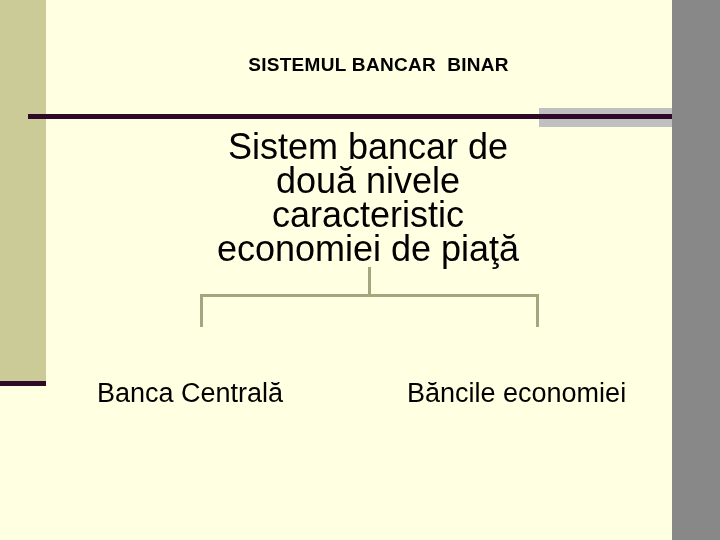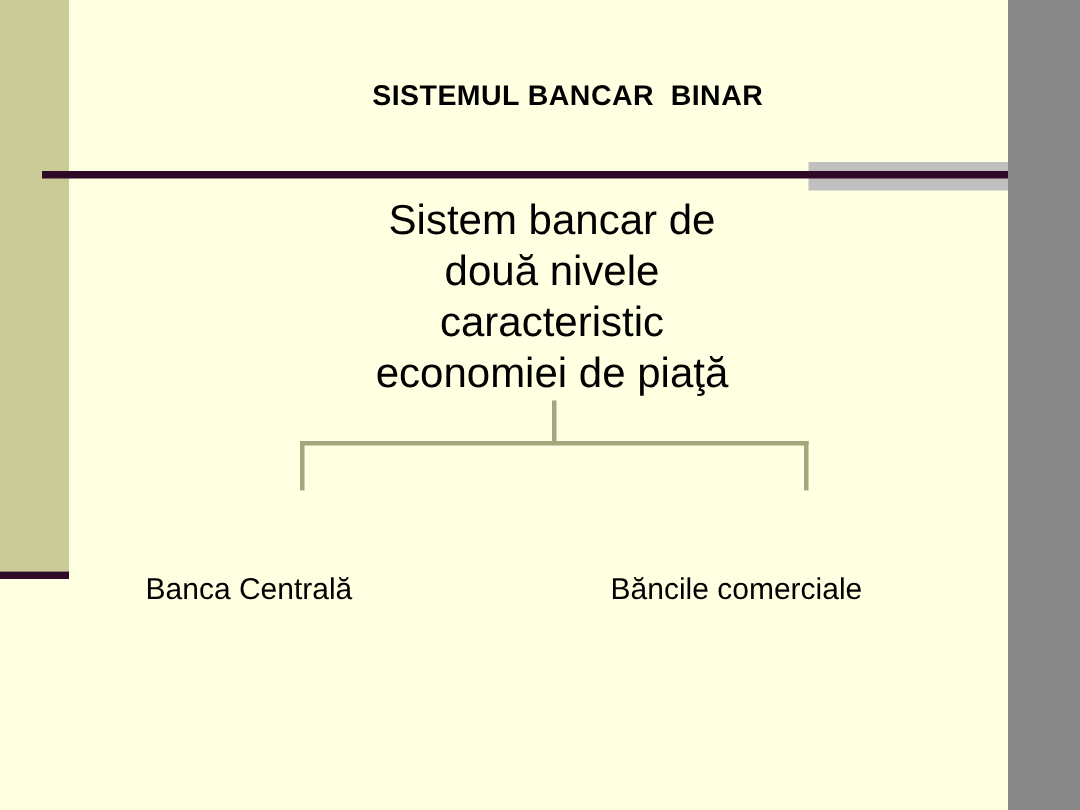--- a/index.html
+++ b/index.html
@@ -52,38 +52,38 @@
     left: 28px; top: 114px;
     width: 657px; height: 5px;
     background: #2E0A28;
   }
   
   .body-text {
     position: absolute;
     left: 30px; top: 130px;
     width: 676px;
     text-align: center;
-    font-size: 28px;
+    font-size: 36px;
     line-height: 34px;
     white-space: pre-line;
   }
   
   .conn {
     position: absolute;
     background: #A6A67E;
   }
   .conn-stem  { left: 368px; top: 267px; width: 3px;  height: 28px; }
   .conn-hbar  { left: 200px; top: 294px; width: 339px; height: 3px; }
   .conn-dropl { left: 200px; top: 294px; width: 3px;  height: 33px; }
   .conn-dropr { left: 536px; top: 294px; width: 3px;  height: 33px; }
   
   .node {
     position: absolute;
     top: 377px;
-    font-size: 20px;
+    font-size: 27px;
     line-height: 33px;
     white-space: nowrap;
   }
   .node-left  { left: 97px; }
   .node-right { left: 407px; }
 </style>
 </head>
 <body>
 
 <div class="slide">
@@ -101,15 +101,15 @@
 caracteristic
 economiei de piaţă</div>
 
   <div class="conn conn-stem"></div>
   <div class="conn conn-hbar"></div>
   <div class="conn conn-dropl"></div>
   <div class="conn conn-dropr"></div>
 
   <div class="node node-left">Banca Centrală</div>
 
-  <div class="node node-right">Băncile comerciale</div>
+  <div class="node node-right">Băncile economiei</div>
 
 </div>
 
 </body></html>

